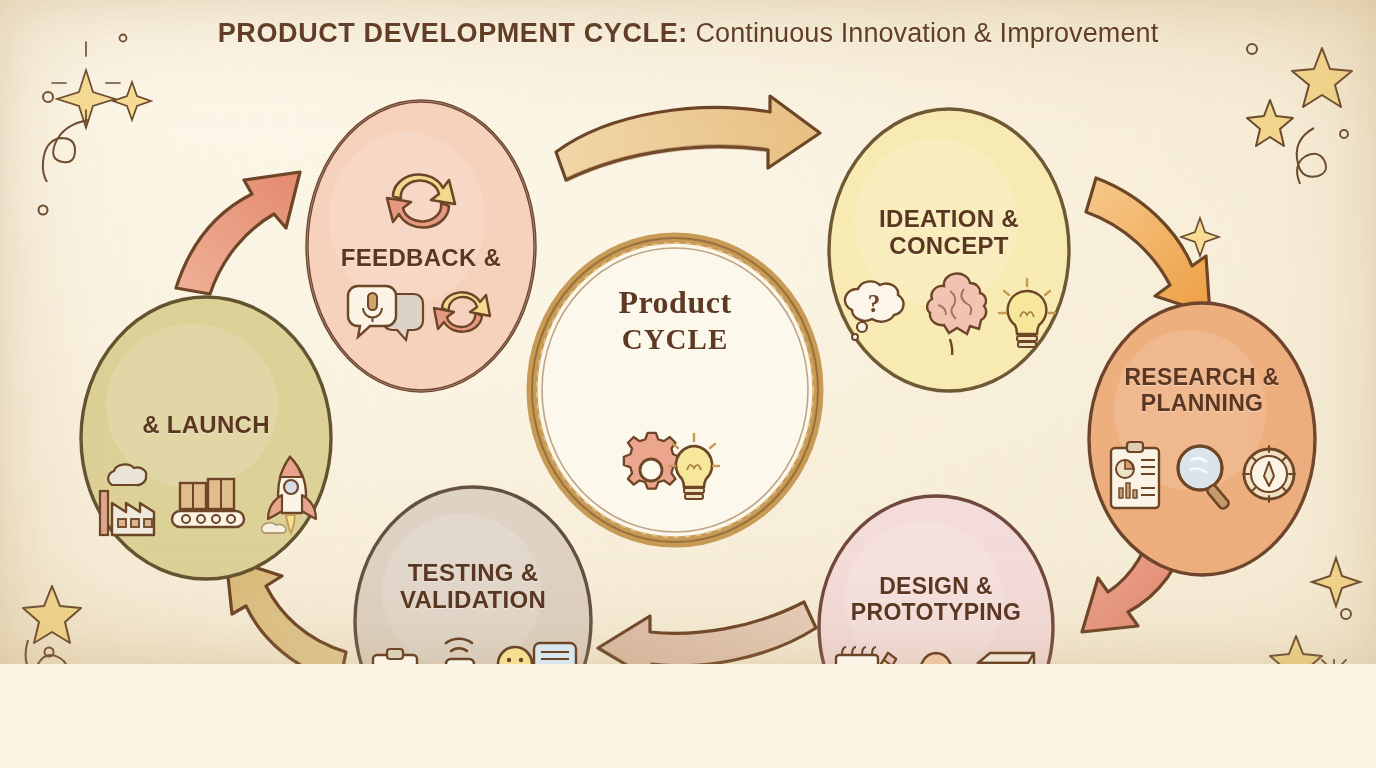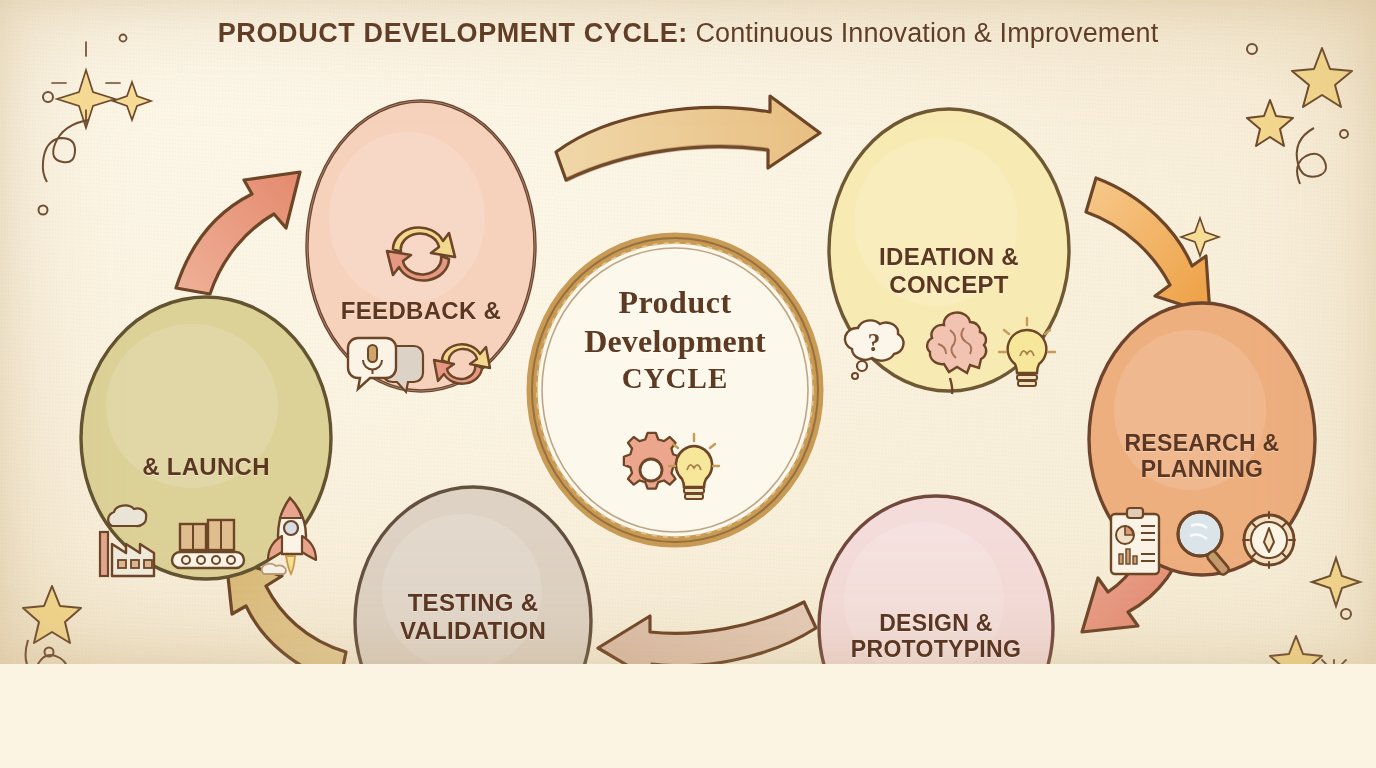--- a/index.html
+++ b/index.html
@@ -42,21 +42,21 @@
   #title .strong{
     font-weight:bold;font-size:27px;letter-spacing:.6px;
     font-family:"Liberation Sans", sans-serif;
   }
   #title .light{
     font-weight:normal;font-size:27px;letter-spacing:.1px;
     font-family:"Liberation Sans", sans-serif;
   }
 
   
-  .node{position:absolute;display:flex;flex-direction:column;align-items:center;justify-content:flex-end;}
+  .node{position:absolute;display:flex;flex-direction:column;align-items:center;justify-content:center;}
   .node .disc{position:absolute;inset:0;border-radius:50%;}
   .node .label{
     position:relative;z-index:4;
     text-align:center;color:#5b3722;font-weight:bold;
     line-height:1.14;letter-spacing:.3px;
     text-shadow:0 1px 0 rgba(255,255,255,.4);
     pointer-events:none;
   }
   .node .glyphs{position:relative;z-index:4;display:flex;align-items:flex-end;justify-content:center;gap:4px;}
 
@@ -361,21 +361,20 @@
 
   <div id="center" style="left:525px;top:232px;width:300px;height:316px;">
     <svg class="ring" viewBox="0 0 300 316">
       <ellipse cx="150" cy="158" rx="143" ry="152" fill="#fdf8ec" stroke="#c79a55" stroke-width="11"></ellipse>
       <ellipse cx="150" cy="158" rx="143" ry="152" fill="none" stroke="#8a6133" stroke-width="2" opacity=".75"></ellipse>
       <ellipse cx="150" cy="158" rx="133" ry="142" fill="none" stroke="#8a6133" stroke-width="1.6" opacity=".55"></ellipse>
       <ellipse cx="150" cy="158" rx="138" ry="147" fill="none" stroke="#e6c694" stroke-width="2" opacity=".9" stroke-dasharray="5 6"></ellipse>
     </svg>
     <div class="ctext">
       <div class="l1">Product</div>
-      <div class="l2">Development</div>
       <div class="l3">CYCLE</div>
     </div>
     <div class="cicons">
       <svg width="112" height="74" viewBox="0 0 112 74" style="margin:0 auto;">
         <g>
           <path d="M42,16 l7,-2 l3,-8 h10 l3,8 l7,2 l7,-5 l7,7 l-5,7 l2,7 l8,3 v10 l-8,3 l-2,7 l5,7 l-7,7 l-7,-5 l-7,2 l-3,8 h-10 l-3,-8 l-7,-2 l-7,5 l-7,-7 l5,-7 l-2,-7 l-8,-3 v-10 l8,-3 l2,-7 l-5,-7 l7,-7 z" transform="translate(-14,-4) scale(0.82)" fill="#eda68e" stroke="#6d4527" stroke-width="2.8" stroke-linejoin="round"></path>
           <circle cx="32" cy="38" r="11" fill="#fdf8ec" stroke="#6d4527" stroke-width="2.8"></circle>
         </g>
         <g>
           <path d="M75,14 a19,19 0 0 1 12,33 q-2,4 -2,8 h-20 q0,-4 -2,-8 a19,19 0 0 1 12,-33 z" fill="#f6e79a" stroke="#6d4527" stroke-width="2.6"></path>

